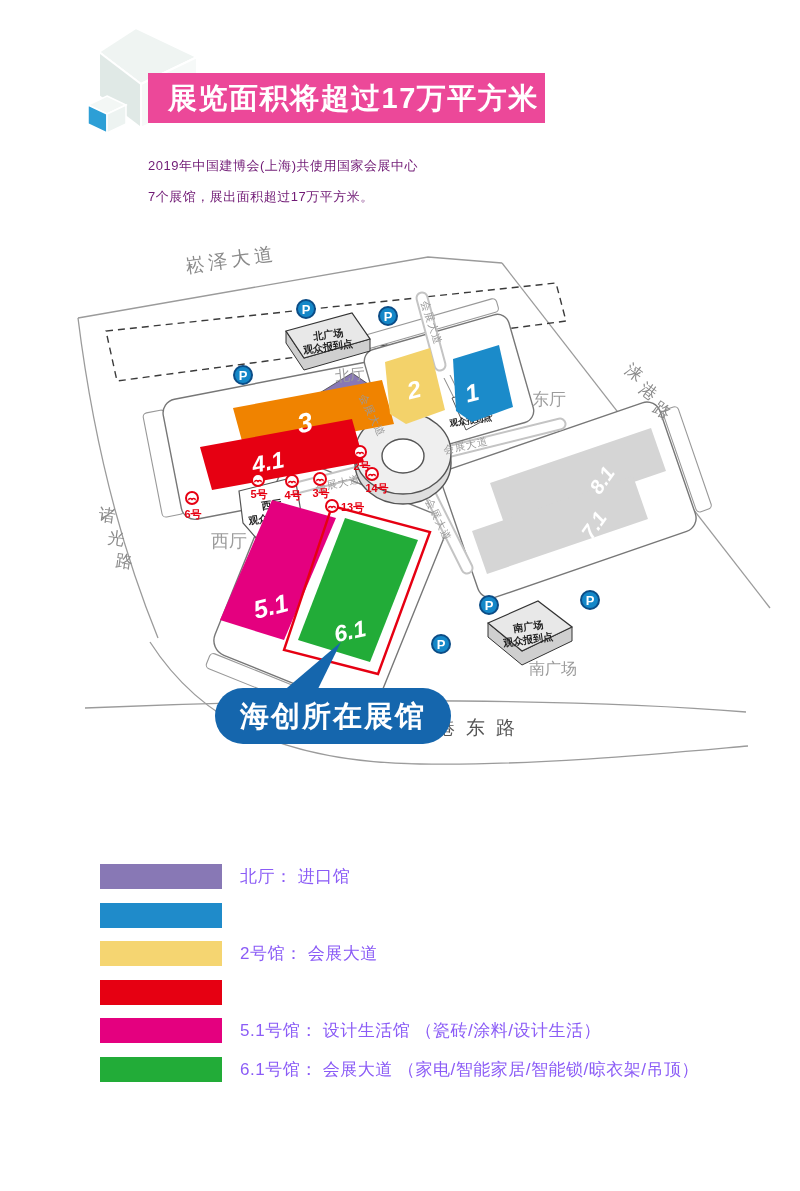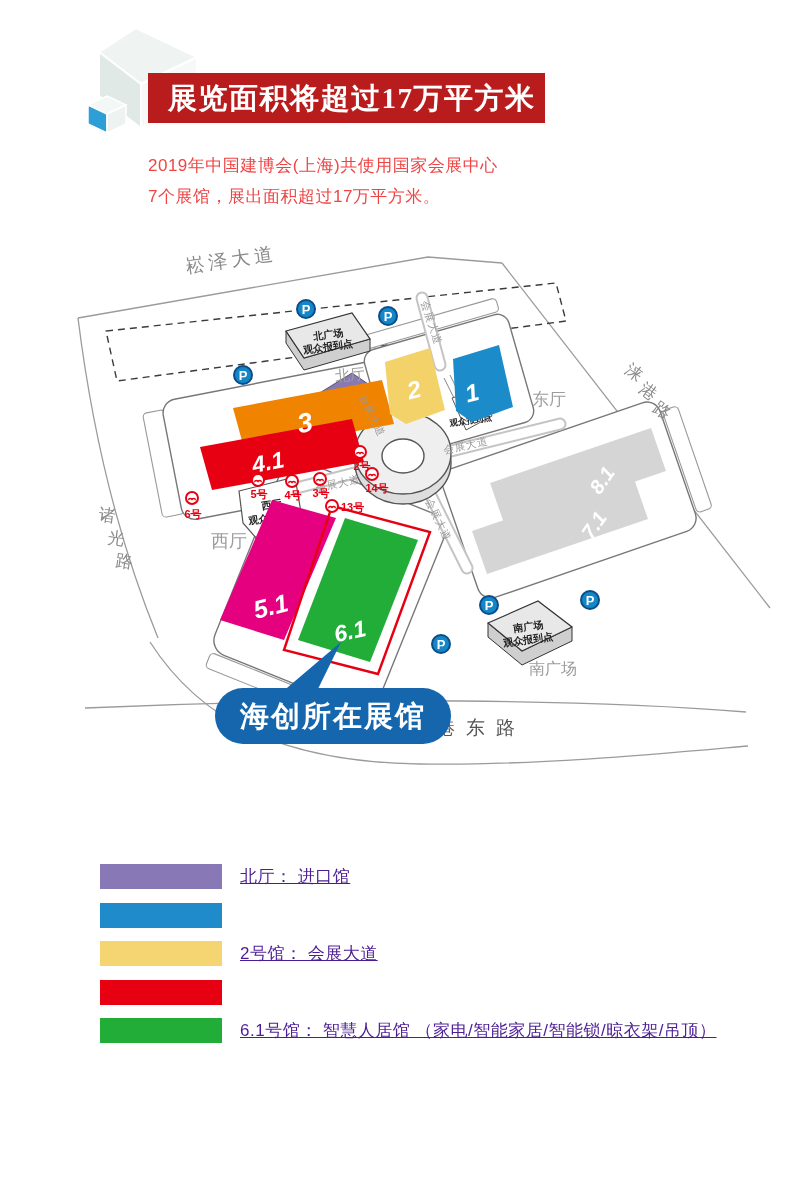--- a/index.html
+++ b/index.html
@@ -12,31 +12,31 @@
   .area-lbl{fill:#9c9c9c;font-weight:500;}
   .chk-txt{fill:#222;font-size:10px;font-weight:700;}
   .chk-txt-sm{fill:#222;font-size:8.5px;font-weight:700;}
   .hall-num{fill:#fff;font-weight:bold;font-style:italic;}
   .gate-lbl{fill:#e60012;font-size:11px;font-weight:bold;}
   .p-txt{fill:#fff;font-size:13px;font-weight:bold;}
   .callout-txt{fill:#fff;font-size:29px;font-weight:bold;letter-spacing:2px;}
   .hdr-banner{position:absolute;left:148px;top:73px;width:397px;height:50px;z-index:2;
     color:#fff;font-size:29px;font-weight:bold;letter-spacing:1.5px;line-height:50px;
     padding-left:20px;box-sizing:border-box;}
-  .hdr-desc{position:absolute;left:148px;top:150px;z-index:2;color:#ef4444;
-    font-size:17px;line-height:31px;font-weight:500;letter-spacing:0.5px;}
+  .hdr-desc{position:absolute;left:148px;top:150px;z-index:2;color:#701a75;
+    font-size:13px;line-height:31px;font-weight:500;letter-spacing:0.5px;}
   #legend{position:absolute;left:100px;top:864px;z-index:2;}
   .lg-row{display:flex;align-items:center;margin-bottom:13.5px;height:25px;}
   .lg-swatch{width:122px;height:25px;flex:0 0 122px;}
-  .lg-label{margin-left:18px;font-size:17px;color:#4c1d95;font-weight:500;letter-spacing:0.5px;white-space:nowrap;text-decoration:underline;}
+  .lg-label{margin-left:18px;font-size:17px;color:#8b5cf6;font-weight:500;letter-spacing:0.5px;white-space:nowrap;}
 </style>
 </head>
 <body>
 
-<div class="hdr-banner" style="background: #b91c1c; font-family: Liberation Serif, serif;">展览面积将超过17万平方米</div>
+<div class="hdr-banner" style="background: #ec4899;">展览面积将超过17万平方米</div>
 
 <div class="hdr-desc">
   <div>2019年中国建博会(上海)共使用国家会展中心</div>
   <div>7个展馆，展出面积超过17万平方米。</div>
 </div>
 
 <svg id="map-svg" width="800" height="1191" viewBox="0 0 800 1191" xmlns="http://www.w3.org/2000/svg">
 
   <defs>
     <g id="gate-glyph">
@@ -275,18 +275,22 @@
   <div class="lg-row">
     <div class="lg-swatch" style="background: rgb(245, 213, 113);"></div>
     <div class="lg-label">2号馆： 会展大道</div>
   </div>
 
 
   <div class="lg-row">
     <div class="lg-swatch" style="background: rgb(230, 0, 18);"></div>
   </div>
 
+  <div class="lg-row">
+    <div class="lg-swatch" style="background: rgb(228, 0, 127);"></div>
+    <div class="lg-label">5.1号馆： 设计生活馆 （瓷砖/涂料/设计生活）</div>
+  </div>
 
   <div class="lg-row">
     <div class="lg-swatch" style="background: rgb(34, 172, 56);"></div>
-    <div class="lg-label">6.1号馆： 智慧人居馆 （家电/智能家居/智能锁/晾衣架/吊顶）</div>
+    <div class="lg-label">6.1号馆： 会展大道 （家电/智能家居/智能锁/晾衣架/吊顶）</div>
   </div>
 </div>
 
 </body></html>

